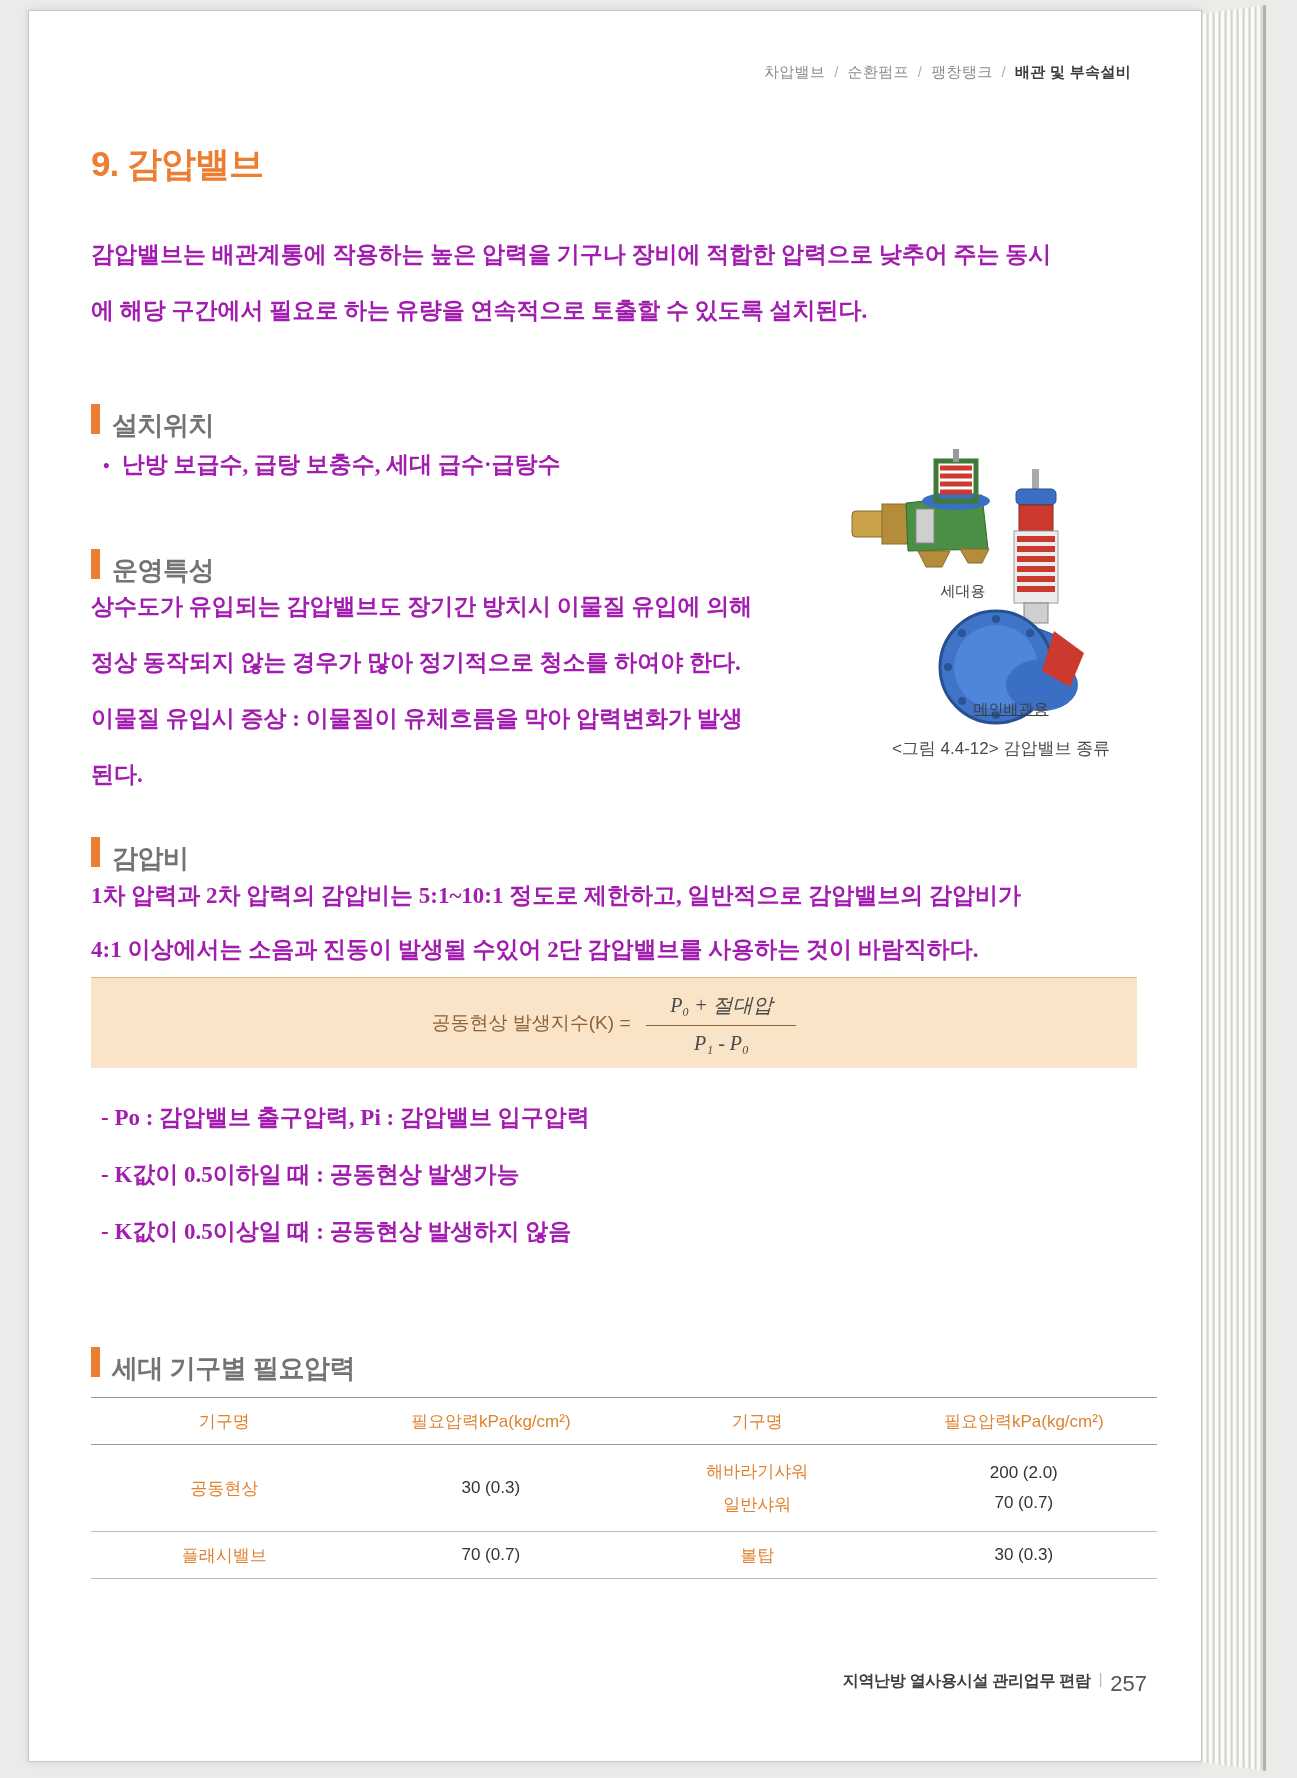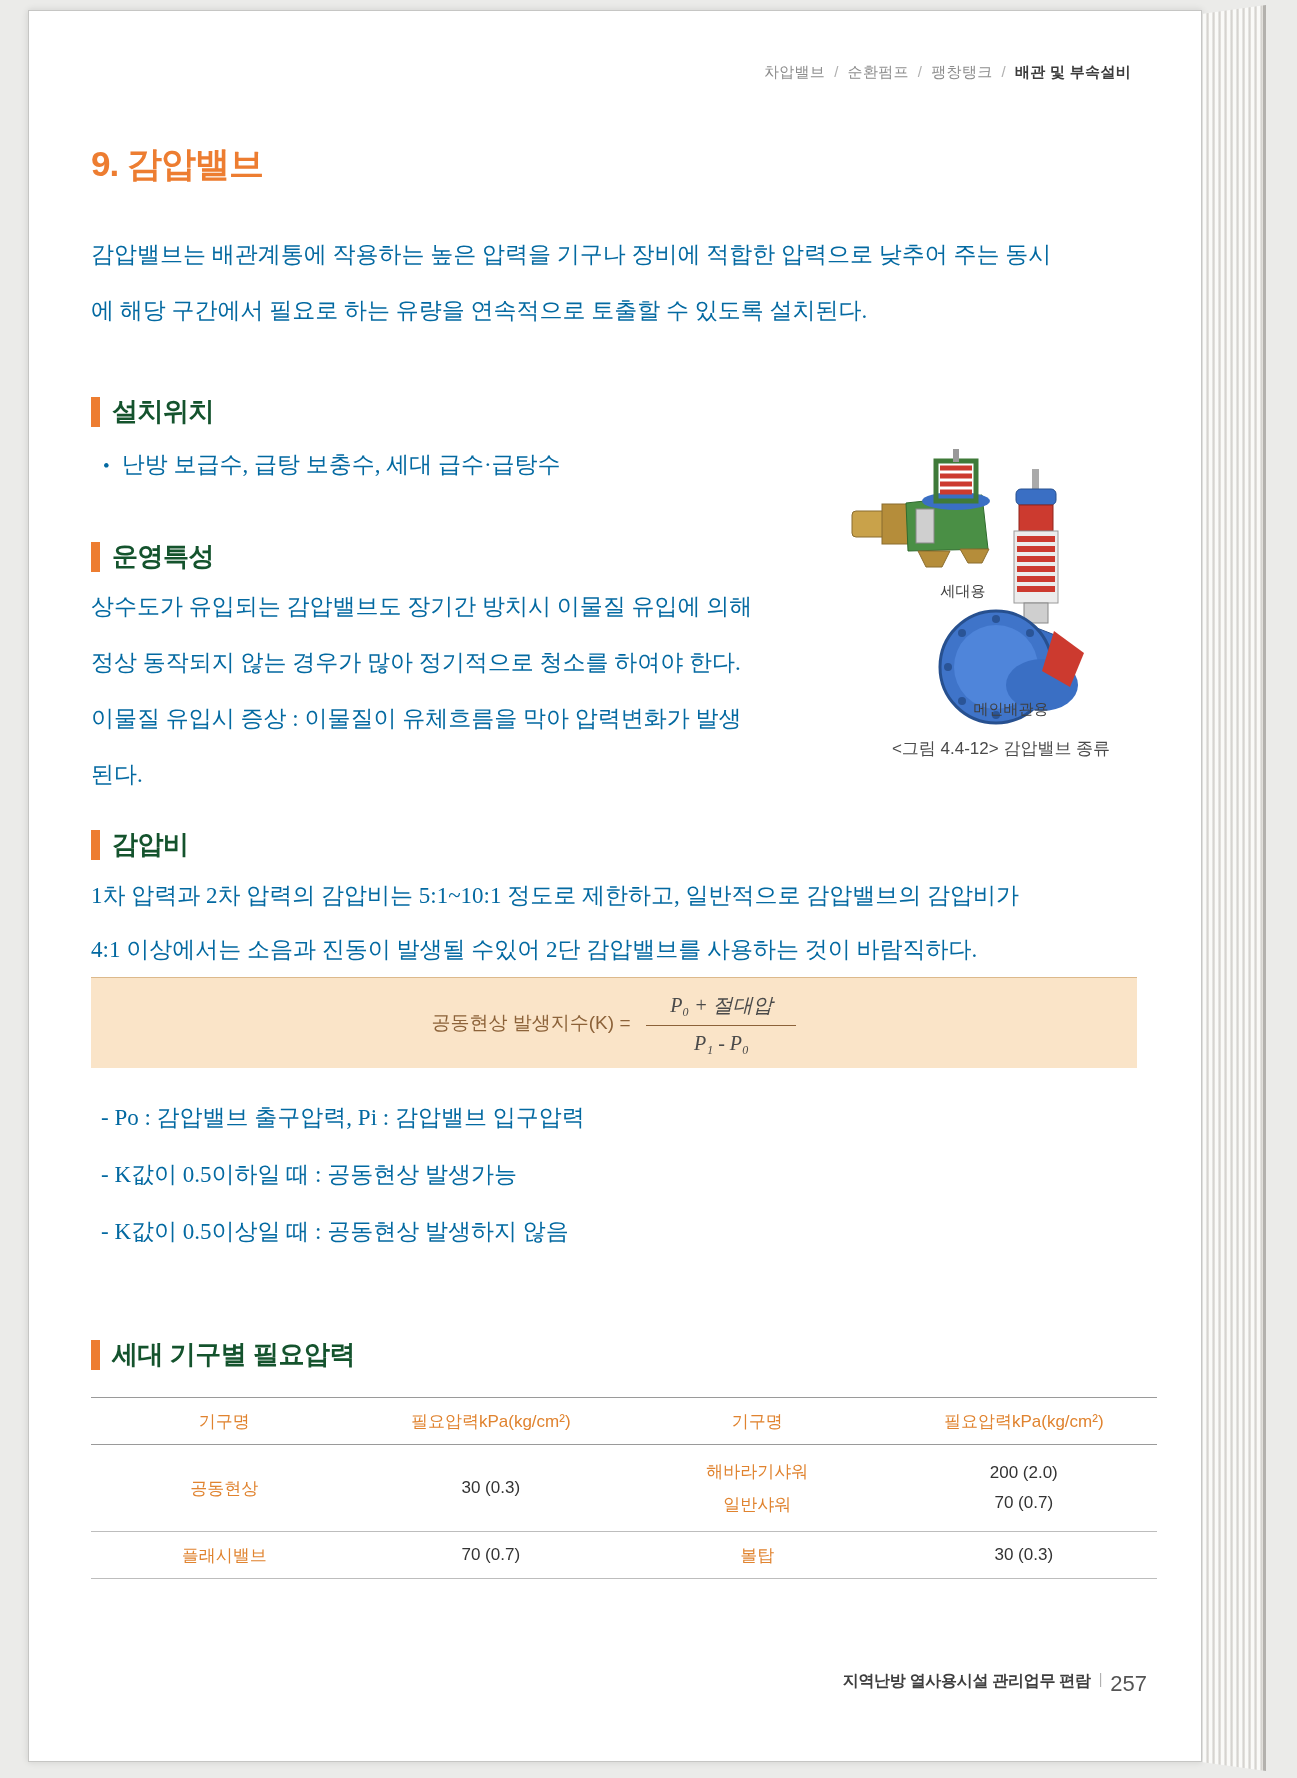--- a/index.html
+++ b/index.html
@@ -19,34 +19,34 @@
     border-right:3px solid #b3b1ad;
     clip-path:polygon(0 0.5%,100% 0,100% 100%,0 99.5%);
   }
   
   .breadcrumb{position:absolute;top:52px;right:70px;font-size:15px;color:#8d8d8d;letter-spacing:.3px;}
   .breadcrumb .sep{margin:0 9px;color:#b0b0b0;}
   .breadcrumb .current{color:#3c3c3c;font-weight:700;}
   
   .doc-title{position:absolute;left:62px;top:130px;font-size:35px;font-weight:800;color:var(--accent);letter-spacing:-1px;}
   
-  .serif{font-family:"Liberation Serif","DejaVu Serif",serif;color:#0369a1;}
+  .serif{font-family:"Liberation Serif","DejaVu Serif",serif;color:#a21caf;font-weight:bold;}
   .intro{position:absolute;left:62px;top:216px;width:1046px;font-size:23px;line-height:56px;}
   
   .shead{position:absolute;left:62px;display:flex;align-items:center;gap:12px;}
   .shead .bar{width:9px;height:30px;background:var(--accent);}
-  .shead .txt{font-size:26px;font-weight:700;color:#14532d;letter-spacing:-.5px;}
+  .shead .txt{font-size:26px;font-weight:700;color:#737373;letter-spacing:-.5px;margin-top:14px;}
   .bullet-line{position:absolute;left:74px;top:438px;font-size:23px;}
   .bullet-line .marker{margin-right:12px;font-size:19px;}
   .op-lines{position:absolute;left:62px;top:568px;width:710px;font-size:23px;line-height:56px;}
   
   .figure{position:absolute;left:817px;top:438px;width:280px;height:285px;}
   .fig-label{position:absolute;font-size:15px;color:#3f3f3f;width:120px;text-align:center;}
   .fig-label.top{left:57px;top:133px;}
-  .fig-label.bottom{left:105px;top:251px;}
+  .fig-label.bottom{left:105px;top:251px;text-decoration:underline;}
   .fig-caption{position:absolute;left:792px;top:726px;width:360px;text-align:center;font-size:17px;color:#4a4a4a;}
   
   .ratio-lines{position:absolute;left:62px;top:858px;width:1050px;font-size:23px;line-height:54px;}
   
   .formula-box{
     position:absolute;left:62px;top:966px;width:1046px;height:90px;
     background:var(--formula-bg);border-top:1px solid #dcb98c;
     display:flex;align-items:center;justify-content:center;gap:16px;
   }
   .formula-label{font-size:19px;color:var(--formula-label);}

